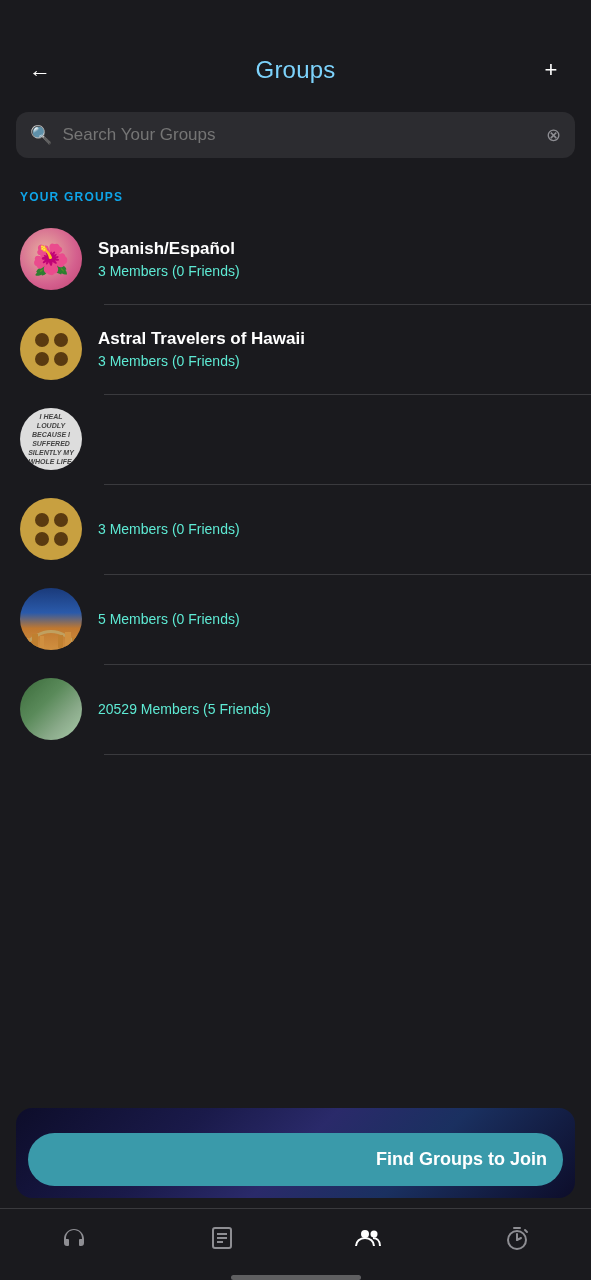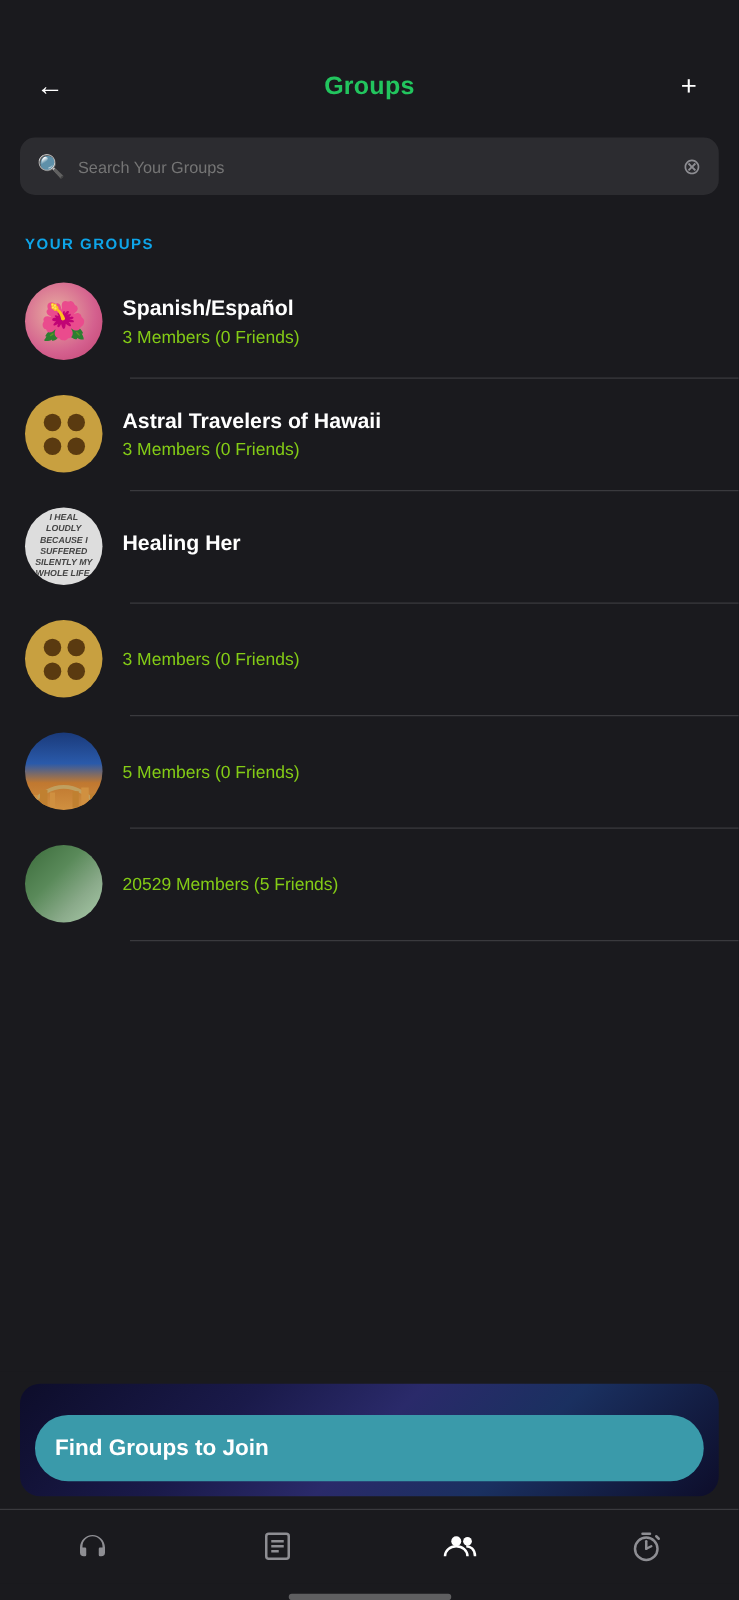--- a/index.html
+++ b/index.html
@@ -18,23 +18,23 @@
 
     
     .header {
       display: flex;
       align-items: center;
       justify-content: space-between;
       padding: 56px 22px 18px;
       background: #1a1a1e;
     }
     .header-title {
-      font-size: 20px;
-      font-weight: 700;
-      color: #22c55e;
+      font-size: 24px;
+      font-weight: 400;
+      color: #7dd3fc;
       letter-spacing: 0.2px;
     }
     .header-icon {
       font-size: 22px;
       color: #fff;
       cursor: pointer;
       width: 36px;
       text-align: center;
     }
 
@@ -54,21 +54,21 @@
     .search-icon-wrap {
       color: #8e8e93;
       font-size: 18px;
     }
     .search-input {
       flex: 1;
       background: transparent;
       border: none;
       outline: none;
       color: #8e8e93;
-      font-size: 13px;
+      font-size: 17px;
     }
     .search-clear {
       color: #8e8e93;
       font-size: 18px;
       cursor: pointer;
     }
 
     
     .section-label {
       font-size: 12px;
@@ -136,21 +136,21 @@
       font-size: 17px;
       font-weight: 600;
       color: #fff;
       margin-bottom: 4px;
       display: flex;
       align-items: center;
       gap: 6px;
     }
     .group-meta {
       font-size: 14px;
-      color: #84cc16;
+      color: #5eead4;
     }
     .verified-badge {
       color: #4a9aba;
       font-size: 16px;
     }
 
     
     .four-dots {
       display: grid;
       grid-template-columns: 1fr 1fr;
@@ -180,21 +180,21 @@
       width: calc(100% - 24px);
       margin: 0 12px;
       background: #3a9aaa;
       border: none;
       border-radius: 30px;
       color: #fff;
       font-size: 18px;
       font-weight: 600;
       padding: 16px;
       cursor: pointer;
-      text-align: left;
+      text-align: right;
     }
 
     
     .tab-bar {
       display: flex;
       align-items: center;
       justify-content: space-around;
       padding: 12px 0 6px;
       background: #1a1a1e;
       border-top: 0.5px solid #3a3a3e;
@@ -266,21 +266,20 @@
     <div class="group-info">
       <div class="group-name">Astral Travelers of Hawaii </div>
       <div class="group-meta">3 Members (0 Friends)</div>
     </div>
   </div>
     <div class="group-item">
     <div class="group-avatar avatar-healing" style="background:#ddd; border-radius:50%; font-size:7px; color:#444; padding:8px; text-align:center; line-height:1.3; font-weight:600; font-style:italic;">
       I HEAL LOUDLY BECAUSE I SUFFERED SILENTLY MY WHOLE LIFE.
     </div>
     <div class="group-info">
-      <div class="group-name">Healing Her </div>
     </div>
   </div>
     <div class="group-item">
     <div class="group-avatar" style="background:#c8a040; border-radius:50%;">
       <div class="four-dots">
         <div class="dot"></div>
         <div class="dot"></div>
         <div class="dot"></div>
         <div class="dot"></div>
       </div>

